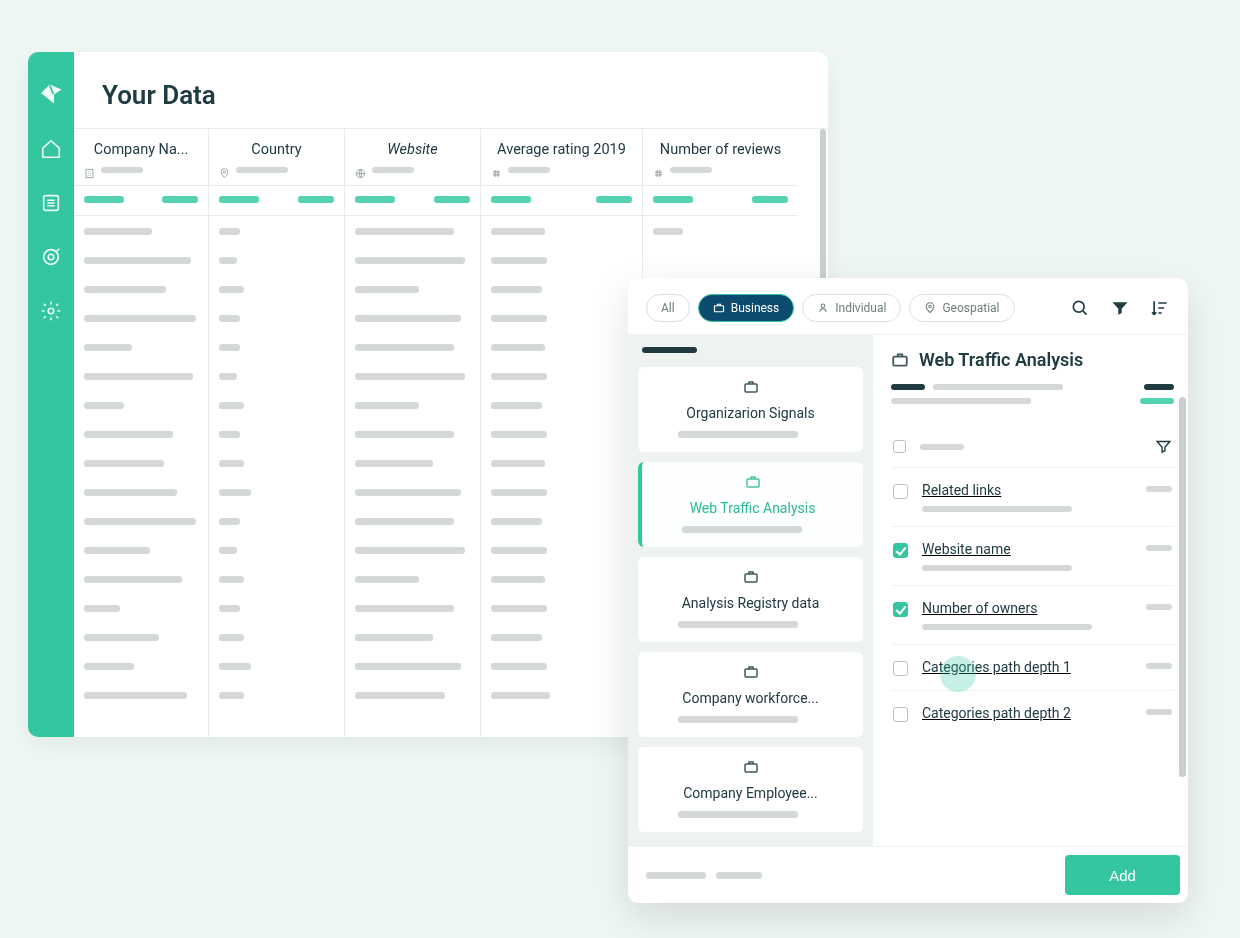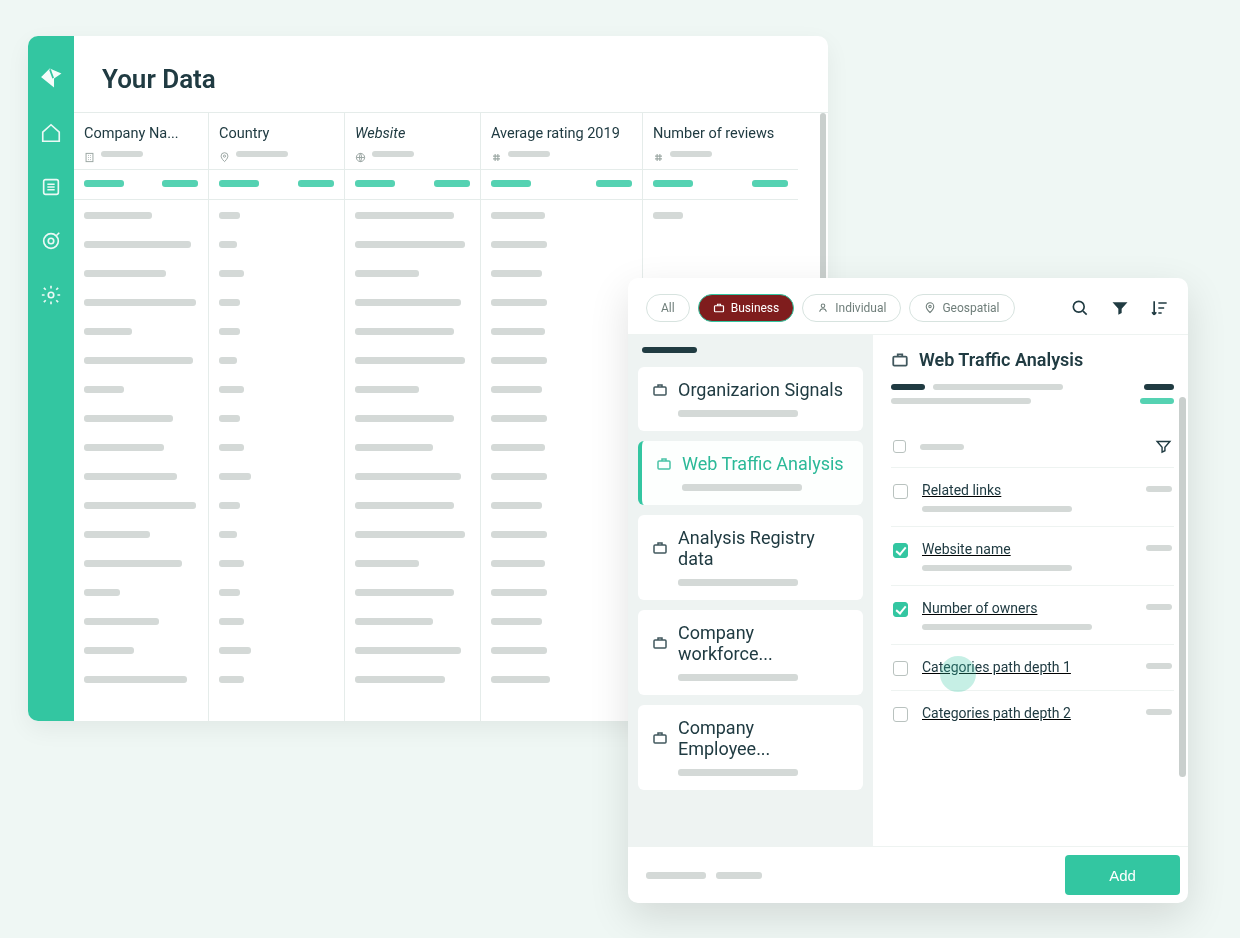--- a/index.html
+++ b/index.html
@@ -9,21 +9,21 @@
     width: 1240px;
     height: 938px;
     position: relative;
     overflow: hidden;
   }
   
   
   .main-card {
     position: absolute;
     left: 28px;
-    top: 36px;
+    top: 52px;
     width: 800px;
     height: 685px;
     background: #fff;
     border-radius: 10px;
     box-shadow: 0 8px 24px rgba(0,0,0,0.06);
     display: flex;
     overflow: hidden;
   }
   .sidebar {
     width: 46px;
@@ -84,20 +84,21 @@
   .col-header {
     border-bottom: 1px solid #e5ecea;
     padding: 12px 10px 10px;
   }
   .col-header .title {
     font-size: 14.5px;
     color: #203b42;
     white-space: nowrap;
     overflow: hidden;
     text-overflow: ellipsis;
+    text-align: center;
   }
   .col-header .meta {
     display: flex;
     align-items: center;
     gap: 6px;
     margin-top: 6px;
   }
   .col-header .type-icon {
     width: 11px; height: 11px;
     color: #9aa6a2;
@@ -154,21 +155,21 @@
     height: 28px;
     padding: 0 14px;
     border: 1px solid #d7e3df;
     border-radius: 14px;
     font-size: 12px;
     color: #6f7e7a;
     cursor: pointer;
     background: #fff;
   }
   .pill.active {
-    background: #7f1d1d;
+    background: #0c4a6e;
     color: #fff;
     border-color: #33c6a1;
   }
   .pill svg { width: 12px; height: 12px; }
   .toolbar-spacer { flex: 1; }
   .tool-icon {
     width: 20px; height: 20px;
     color: #203b42;
     cursor: pointer;
   }
@@ -199,22 +200,23 @@
   .cat-card {
     background: #fff;
     border-radius: 6px;
     padding: 12px 14px 14px;
     position: relative;
   }
   .cat-card .row1 {
     display: flex;
     align-items: center;
     gap: 10px;
-    font-size: 18px;
+    font-size: 14px;
     color: #203b42;
+    flex-direction: column;
   }
   .cat-card .row2 {
     margin-top: 10px;
     margin-left: 26px;
   }
   .cat-card.active {
     border-left: 4px solid #33c6a1;
     background: #fdfffe;
   }
   .cat-card.active .row1 { color: #2bb998; }

